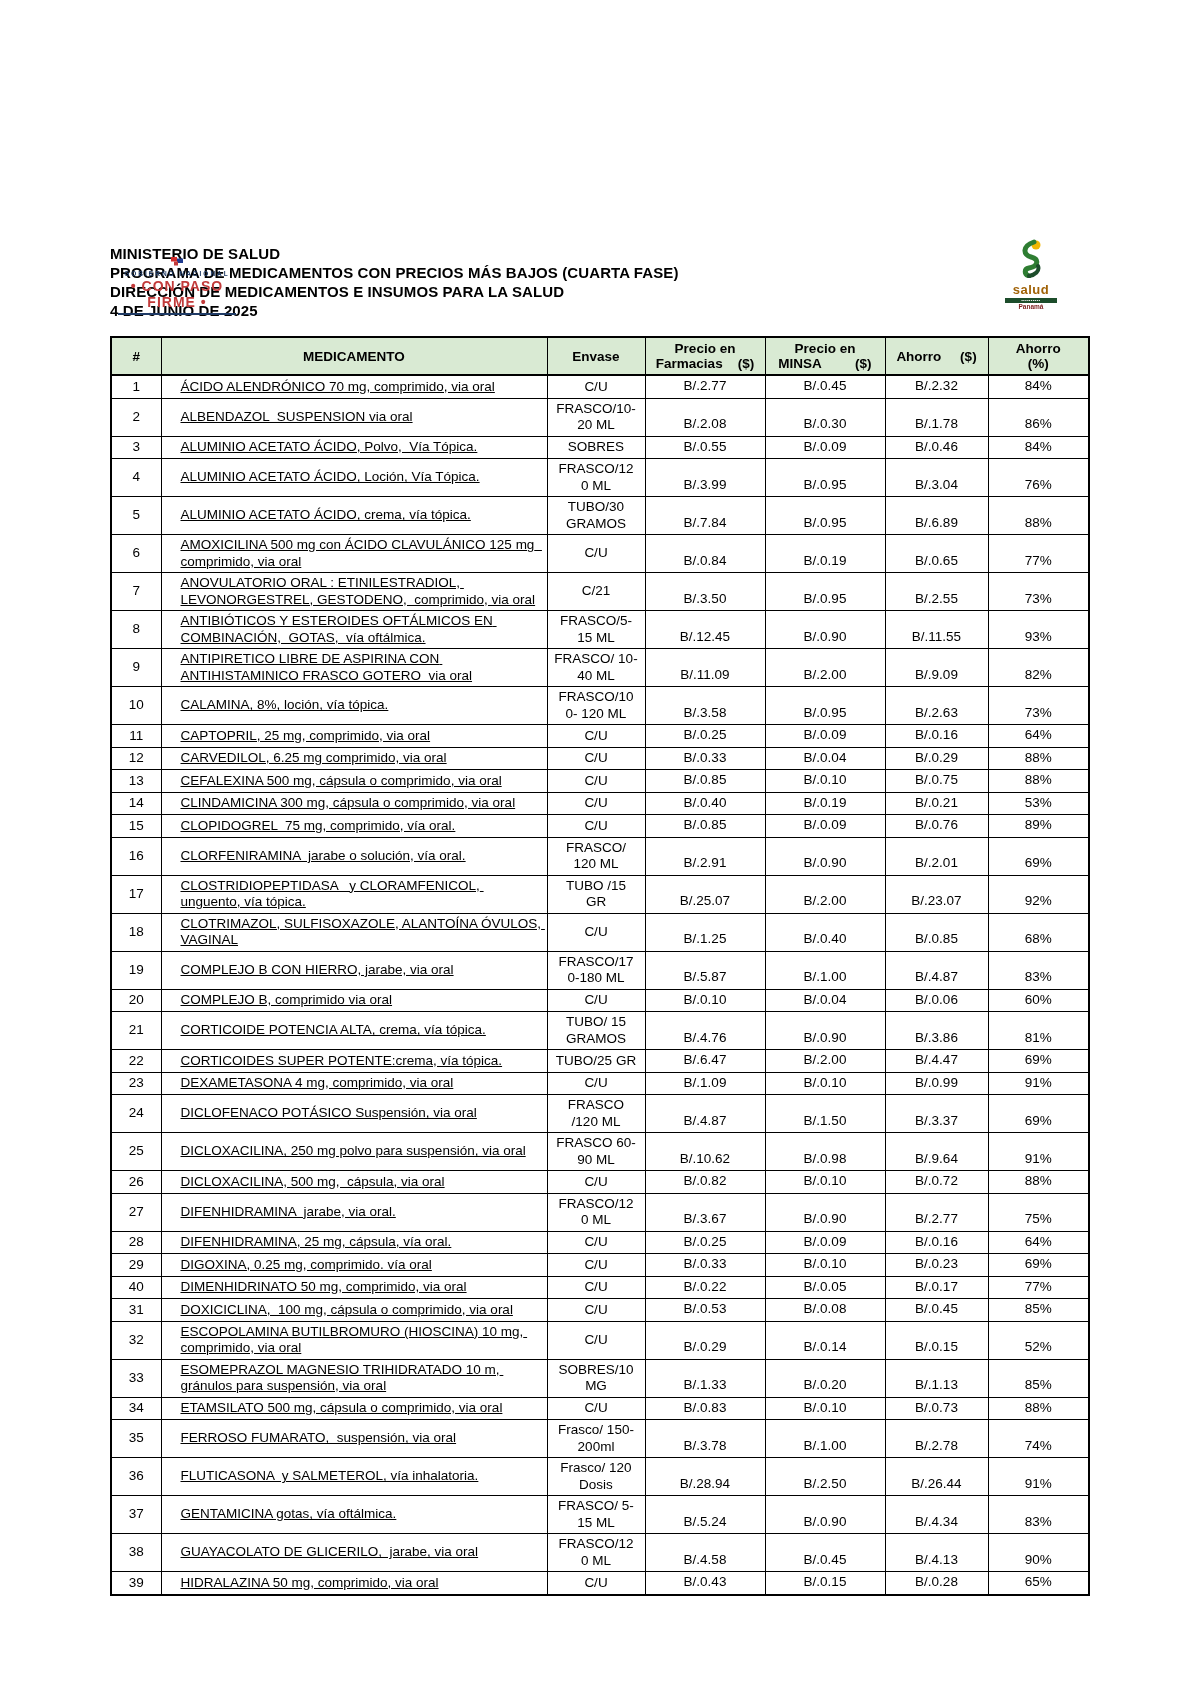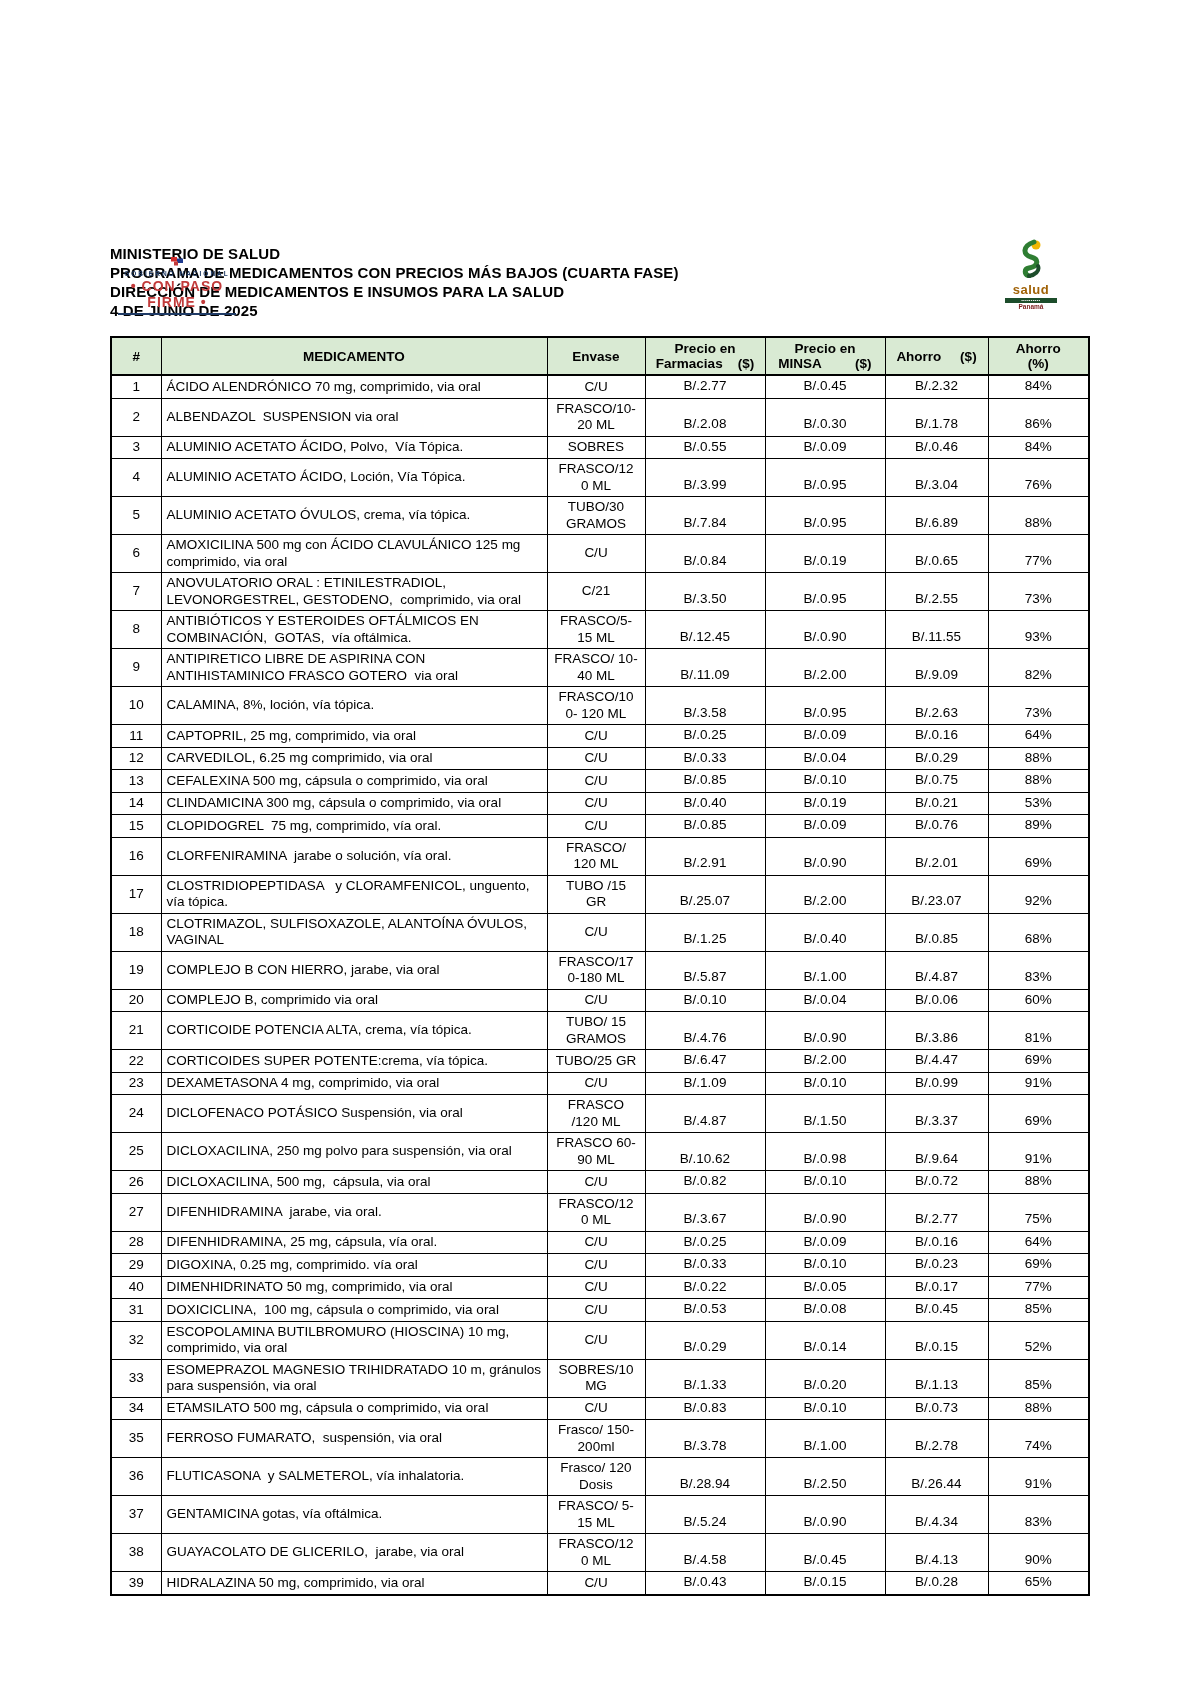--- a/index.html
+++ b/index.html
@@ -52,21 +52,21 @@
     font-weight: bold;
     text-align: center;
     vertical-align: middle;
     line-height: 15px;
     padding: 3px 2px;
     border-bottom: 2px solid #000;
     font-size: 13.5px;
   }
   .med-table td { line-height: 16.5px; padding: 2px 3px; height: 21px; }
   td.c-num   { text-align: center; vertical-align: middle; }
-  td.c-med   { text-align: left; vertical-align: middle; padding-left: 5px; }
+  td.c-med   { text-align: left; vertical-align: middle; padding-left: 19px; text-decoration: underline; }
   td.c-env   { text-align: center; vertical-align: middle; margin-left: 12px; }
   td.c-price { text-align: center; vertical-align: bottom; padding-bottom: 3px; }
 </style>
 </head>
 <body>
 
 <div class="page">
   <div class="content">
 
     <div class="doc-header">
@@ -163,21 +163,21 @@
         <td class="c-med">ALUMINIO ACETATO ÁCIDO, Loción, Vía Tópica.</td>
         <td class="c-env">FRASCO/12
 0 ML</td>
         <td class="c-price">B/.3.99</td>
         <td class="c-price">B/.0.95</td>
         <td class="c-price">B/.3.04</td>
         <td class="c-price">76%</td>
       </tr>
           <tr>
         <td class="c-num">5</td>
-        <td class="c-med">ALUMINIO ACETATO ÓVULOS, crema, vía tópica.</td>
+        <td class="c-med">ALUMINIO ACETATO ÁCIDO, crema, vía tópica.</td>
         <td class="c-env">TUBO/30
 GRAMOS</td>
         <td class="c-price">B/.7.84</td>
         <td class="c-price">B/.0.95</td>
         <td class="c-price">B/.6.89</td>
         <td class="c-price">88%</td>
       </tr>
           <tr>
         <td class="c-num">6</td>
         <td class="c-med">AMOXICILINA 500 mg con ÁCIDO CLAVULÁNICO 125 mg  comprimido, via oral</td>

